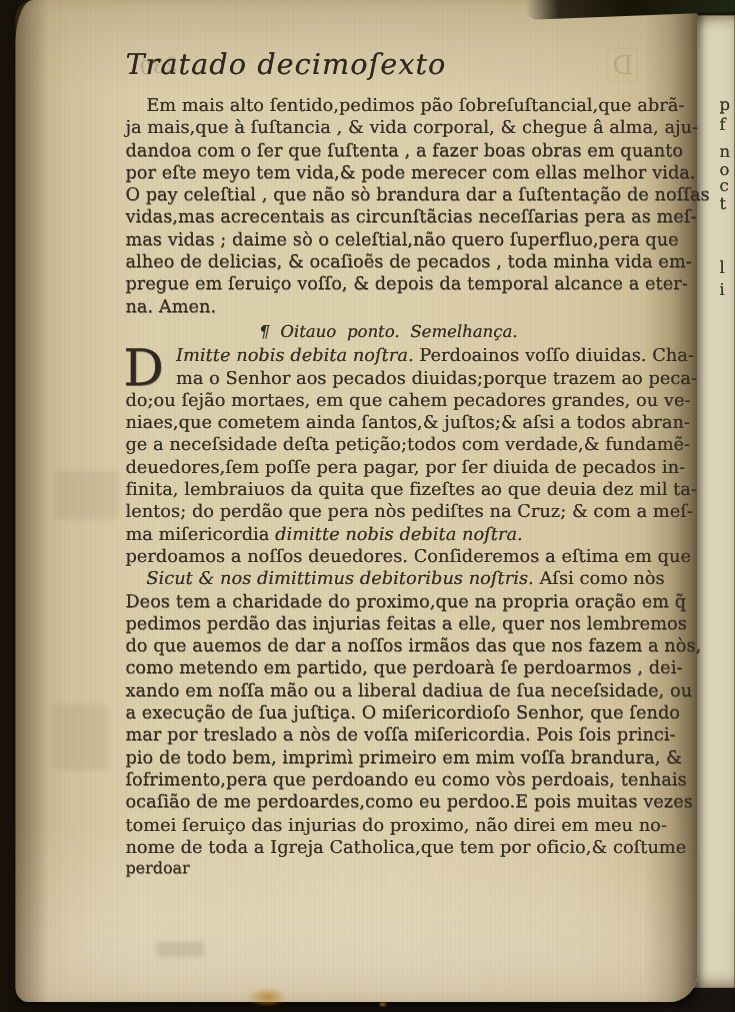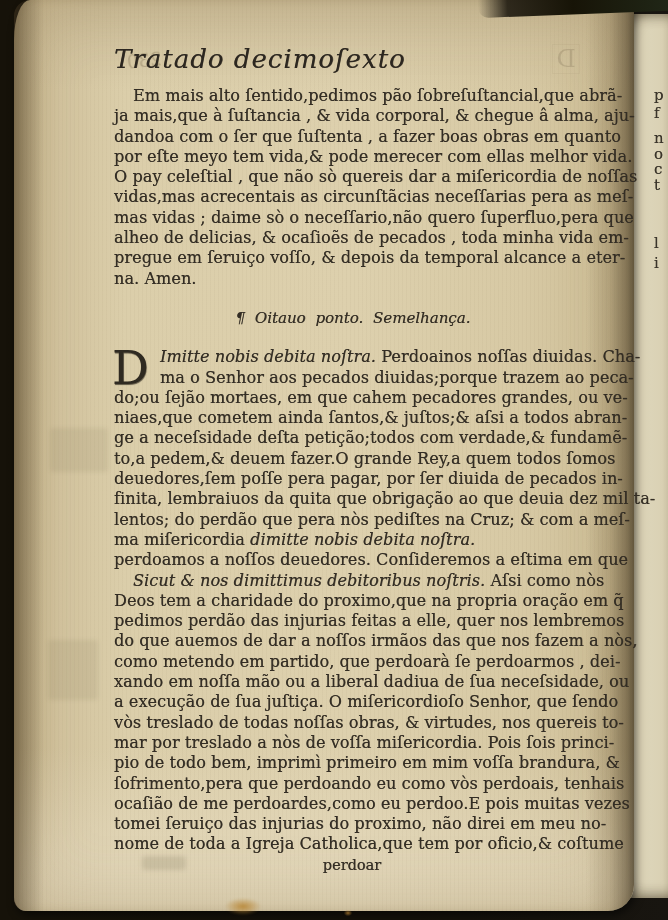--- a/index.html
+++ b/index.html
@@ -38,25 +38,25 @@
     color:#332d24;text-shadow:.3px .3px .55px rgba(48,42,32,.65);}
   .running-head{font-style:italic;font-size:26px;line-height:30px;text-align:left;
     letter-spacing:1px;color:#2c2720;margin-bottom:12px;}
   .ln{font-size:16px;line-height:20.3px;letter-spacing:.1px;white-space:nowrap;
     text-align:justify;text-align-last:justify;}
   .ln.lastln{text-align-last:left;}
   .ln.ind{padding-left:19px;}
   .ln.dco{margin-left:46px;}
   .para{position:relative;}
   .heading{font-style:italic;font-size:15px;line-height:20.3px;text-align:center;
-    word-spacing:5px;margin:19px 0;}
+    word-spacing:5px;margin:2px 0;}
   .dropcap{position:absolute;left:-2px;top:2px;font-size:46px;line-height:38px;color:#2f2a21;
     text-shadow:.5px .5px .8px rgba(45,40,30,.7);}
   .it{font-style:italic;margin-top:34px;}
-  .catchword{font-size:14.5px;line-height:20.3px;text-align:center;padding-right:2px;}
+  .catchword{font-size:14.5px;line-height:20.3px;text-align:left;padding-right:2px;}
 
   
   .bleed-230{position:absolute;left:127px;top:50px;z-index:2;transform:scaleX(-1) rotate(6deg);
     color:#7a6a4e;opacity:.38;font-size:18px;filter:blur(.5px);}
   .bleed-D{position:absolute;left:552px;top:44px;z-index:2;transform:scaleX(-1);
     color:#6e5f45;opacity:.22;font-size:24px;line-height:28px;width:26px;text-align:center;
     border:1px solid rgba(110,95,65,.28);filter:blur(.6px);}
   .stain{position:absolute;left:225px;top:898px;width:36px;height:17px;z-index:2;
     background:radial-gradient(ellipse at center, rgba(184,134,52,.9) 0%, rgba(184,134,52,0) 72%);
     filter:blur(1px);}
@@ -99,51 +99,49 @@
   <div class="speck"></div>
 
   <div class="text-block">
     <div class="running-head">Tratado decimoſexto</div>
     <div>
         <div class="para">
           <div class="ln ind">Em mais alto ſentido,pedimos pão ſobreſuſtancial,que abrã-</div>
           <div class="ln">ja mais,que à ſuſtancia , &amp; vida corporal, &amp; chegue â alma, aju-</div>
           <div class="ln">dandoa com o ſer que ſuſtenta , a fazer boas obras em quanto</div>
           <div class="ln">por eſte meyo tem vida,&amp; pode merecer com ellas melhor vida.</div>
-          <div class="ln">O pay celeſtial , que não sò quereis dar a miſericordia de noſſas</div>
+          <div class="ln">O pay celeſtial , que não sò brandura dar a ſuſtentação de noſſas</div>
           <div class="ln">vidas,mas acrecentais as circunſtãcias neceſſarias pera as meſ-</div>
-          <div class="ln">mas vidas ; daime sò o neceſſario,não quero ſuperfluo,pera que</div>
+          <div class="ln">mas vidas ; daime sò o celeſtial,não quero ſuperfluo,pera que</div>
           <div class="ln">alheo de delicias, &amp; ocaſioẽs de pecados , toda minha vida em-</div>
           <div class="ln">pregue em ſeruiço voſſo, &amp; depois da temporal alcance a eter-</div>
           <div class="ln lastln">na. Amen.</div>
         </div>
         <div class="heading">¶ Oitauo ponto.  Semelhança.</div>
         <div class="para">
           <span class="dropcap">D</span>
-          <div class="ln dco"><span class="it">Imitte nobis debita noſtra.</span><span> Perdoainos noſſas diuidas. Cha-</span></div>
+          <div class="ln dco"><span class="it">Imitte nobis debita noſtra.</span><span> Perdoainos voſſo diuidas. Cha-</span></div>
           <div class="ln dco">ma o Senhor aos pecados diuidas;porque trazem ao peca-</div>
           <div class="ln">do;ou ſejão mortaes, em que cahem pecadores grandes, ou ve-</div>
           <div class="ln">niaes,que cometem ainda ſantos,&amp; juſtos;&amp; aſsi a todos abran-</div>
           <div class="ln">ge a neceſsidade deſta petição;todos com verdade,&amp; fundamẽ-</div>
-          <div class="ln">to,a pedem,&amp; deuem fazer.O grande Rey,a quem todos ſomos</div>
           <div class="ln">deuedores,ſem poſſe pera pagar, por ſer diuida de pecados in-</div>
-          <div class="ln">finita, lembraiuos da quita que obrigação ao que deuia dez mil ta-</div>
+          <div class="ln">finita, lembraiuos da quita que fizeſtes ao que deuia dez mil ta-</div>
           <div class="ln">lentos; do perdão que pera nòs pediſtes na Cruz; &amp; com a meſ-</div>
           <div class="ln lastln"><span>ma miſericordia </span><span class="it">dimitte nobis debita noſtra.</span></div>
         </div>
         <div class="para">
           <div class="ln">perdoamos a noſſos deuedores.  Conſideremos a eſtima em que</div>
           <div class="ln ind"><span class="it">Sicut &amp; nos dimittimus debitoribus noſtris.</span><span>  Aſsi como nòs</span></div>
           <div class="ln">Deos tem a charidade do proximo,que na propria oração em q̃</div>
           <div class="ln">pedimos perdão das injurias feitas a elle, quer nos lembremos</div>
           <div class="ln">do que auemos de dar a noſſos irmãos das que nos fazem a nòs,</div>
           <div class="ln">como metendo em partido, que perdoarà ſe perdoarmos , dei-</div>
           <div class="ln">xando em noſſa mão ou a liberal dadiua de ſua neceſsidade, ou</div>
           <div class="ln">a execução de ſua juſtiça.  O miſericordioſo Senhor, que ſendo</div>
-          <div class="ln">vòs treslado de todas noſſas obras, &amp; virtudes, nos quereis to-</div>
           <div class="ln">mar por treslado a nòs de voſſa miſericordia. Pois ſois princi-</div>
           <div class="ln">pio de todo bem, imprimì primeiro em mim voſſa brandura, &amp;</div>
           <div class="ln">ſofrimento,pera que perdoando eu como vòs perdoais, tenhais</div>
           <div class="ln">ocaſião de me perdoardes,como eu perdoo.E pois muitas vezes</div>
           <div class="ln">tomei ſeruiço das injurias do proximo, não direi em meu no-</div>
           <div class="ln">nome de toda a Igreja Catholica,que tem por oficio,&amp; coſtume</div>
         </div>
       </div>
     <div class="catchword">perdoar</div>
   </div>

